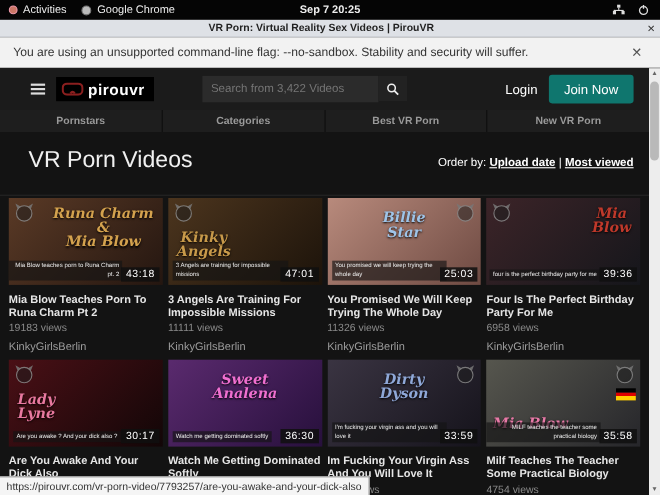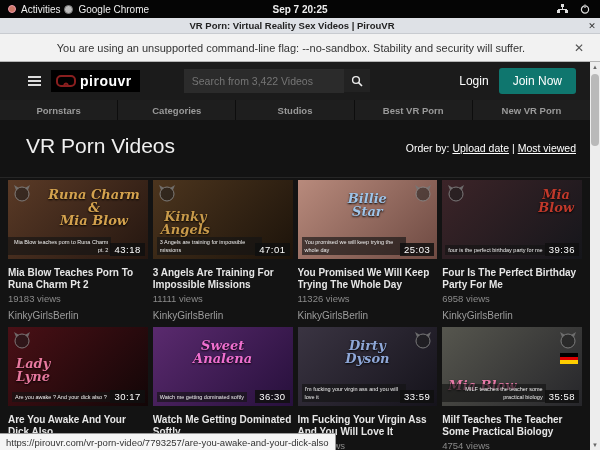--- a/index.html
+++ b/index.html
@@ -1,36 +1,36 @@
 <!DOCTYPE html>
 <html><head>
 <meta charset="utf-8">
 <style>
   * { margin:0; padding:0; box-sizing:border-box; }
   html,body { width:600px; height:450px; overflow:hidden; background:#141414;
               font-family:"Liberation Sans", sans-serif; }
   
   .sysbar { position:absolute; left:0; top:0; width:600px; height:18px; background:#050505;
             color:#eee; display:flex; align-items:center; font-size:10px; }
-  .sys-left { display:flex; align-items:center; gap:4px; padding-left:8px; flex:1; }
+  .sys-left { display:flex; align-items:center; gap:14px; padding-left:8px; flex:1; }
   .sys-item { display:flex; align-items:center; gap:5px; cursor:default; }
   .dot-icon { width:8px; height:8px; border-radius:50%; background:#c76; border:1px solid #e9a; }
   .chrome-icon { width:9px; height:9px; border-radius:50%; background:#bbb; border:1.5px solid #777; }
   .sys-clock { position:absolute; left:0; right:0; text-align:center; font-weight:bold; pointer-events:none; }
   .sys-right { display:flex; align-items:center; gap:12px; padding-right:10px; }
   .sys-right svg { display:block; }
   
   .tabbar { position:absolute; left:0; top:18px; width:600px; height:16px; background:#dee1e6;
             border-bottom:1px solid #c8cbd0; display:flex; align-items:center; }
   .tab-title { flex:1; text-align:center; font-size:9.5px; font-weight:bold; color:#222; }
   .tab-close { width:16px; text-align:center; font-size:9px; color:#333; cursor:pointer; }
   
   .infobar { position:absolute; left:0; top:34px; width:600px; height:28px; background:#f2f2f2;
              border-bottom:1px solid #b5b5b5; display:flex; align-items:center; padding:0 12px; }
-  .infobar-msg { flex:1; font-size:11px; color:#333;text-align:center; }
+  .infobar-msg { flex:1; font-size:11px; color:#333; }
   .infobar-close { font-size:12px; color:#555; cursor:pointer; padding:0 4px; }
   
   .viewport { position:absolute; left:0; top:62px; width:600px; height:388px; background:#131313; }
   .scrollbar { position:absolute; right:0; top:0; width:10px; height:388px; background:#ededed; }
   .scroll-arrow { display:block; text-align:center; font-size:6px; color:#666; height:10px; line-height:10px; }
   .scroll-thumb { position:absolute; left:1px; top:12px; width:8px; height:72px; background:#b9b9b9; border-radius:4px; }
   .scroll-arrow.down { position:absolute; bottom:0; width:100%; }
   
   .siteheader { position:absolute; left:0; top:0; width:590px; height:38px; background:#1b1b1b;
                 display:flex; align-items:center; gap:10px; padding:0 14px 0 28px; }
@@ -49,21 +49,21 @@
   
   .nav { position:absolute; left:0; top:38px; width:590px; height:20px; display:flex; gap:1px; background:#0d0d0d; }
   .nav-item { flex:1; background:#1e1e1e; color:#9a9a9a; font-size:9.5px; font-weight:bold;
               display:flex; align-items:center; justify-content:center; cursor:pointer;text-align:right; }
   
   .pagehead { position:absolute; left:0; top:58px; width:590px; height:58px; padding:14px 14px 0 26px;
               display:flex; align-items:flex-start; border-bottom:1px solid #262626; }
   .page-title { color:#f0f0f0; font-size:21px; font-weight:400; }
   .orderby { margin-left:auto; margin-top:8px; font-size:10.5px; color:#fff; }
   .orderby b { font-weight:normal; }
-  .orderby a { color:#fff; text-decoration:underline; font-weight:normal; cursor:pointer; }
+  .orderby a { color:#fff; text-decoration:underline; font-weight:bold; cursor:pointer; }
   
   .grid { position:absolute; left:8px; top:118px; width:574px; display:grid;
           grid-template-columns:repeat(4,1fr); column-gap:5px; row-gap:6px; }
   .card { width:100%; }
   .thumb { position:relative; width:100%; height:79px; background:#333; overflow:hidden; cursor:pointer; }
   .overlay-name { position:absolute; font-family:"DejaVu Serif", serif; font-style:italic;
                   font-size:13px; font-weight:bold; text-shadow:0 1px 2px #000; line-height:1;
                   white-space:pre-line; text-align:center; }
   .pos-tr { top:8px; right:8px; } .pos-ml { top:30px; left:8px; }
   .pos-c  { top:12px; left:0; right:0; } .pos-bl { bottom:14px; left:6px; }
@@ -159,21 +159,20 @@
           </svg>
       </button>
     </div>
     <span class="login">Login</span>
     <button class="join-btn" style="background: #0f766e;">Join Now</button>
   </div>
 
   <div class="nav">
     <div class="nav-item">Pornstars</div>
     <div class="nav-item">Categories</div>
-    <div class="nav-item">Studios</div>
     <div class="nav-item">Best VR Porn</div>
     <div class="nav-item">New VR Porn</div>
   </div>
 
   <div class="pagehead">
     <h1 class="page-title">VR Porn Videos</h1>
     <div class="orderby">
       <b>Order by:</b>
       <a>Upload date</a>
       <span>|</span>

